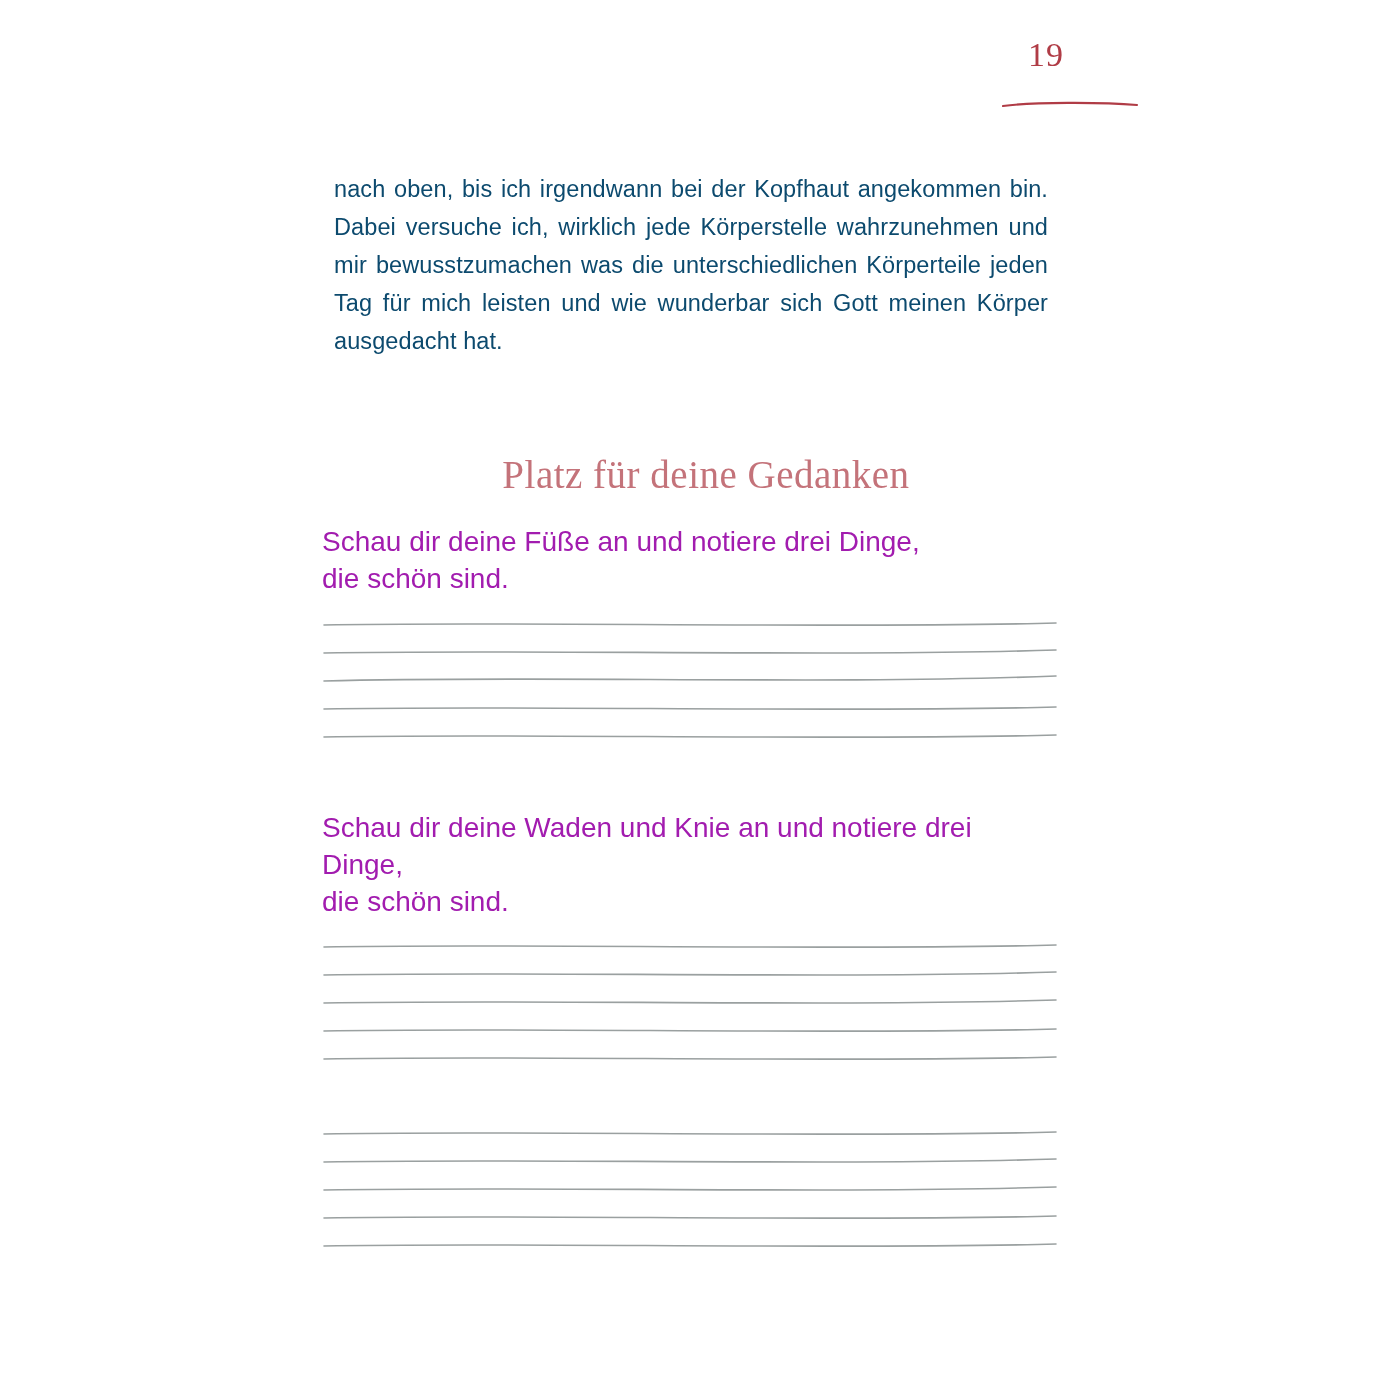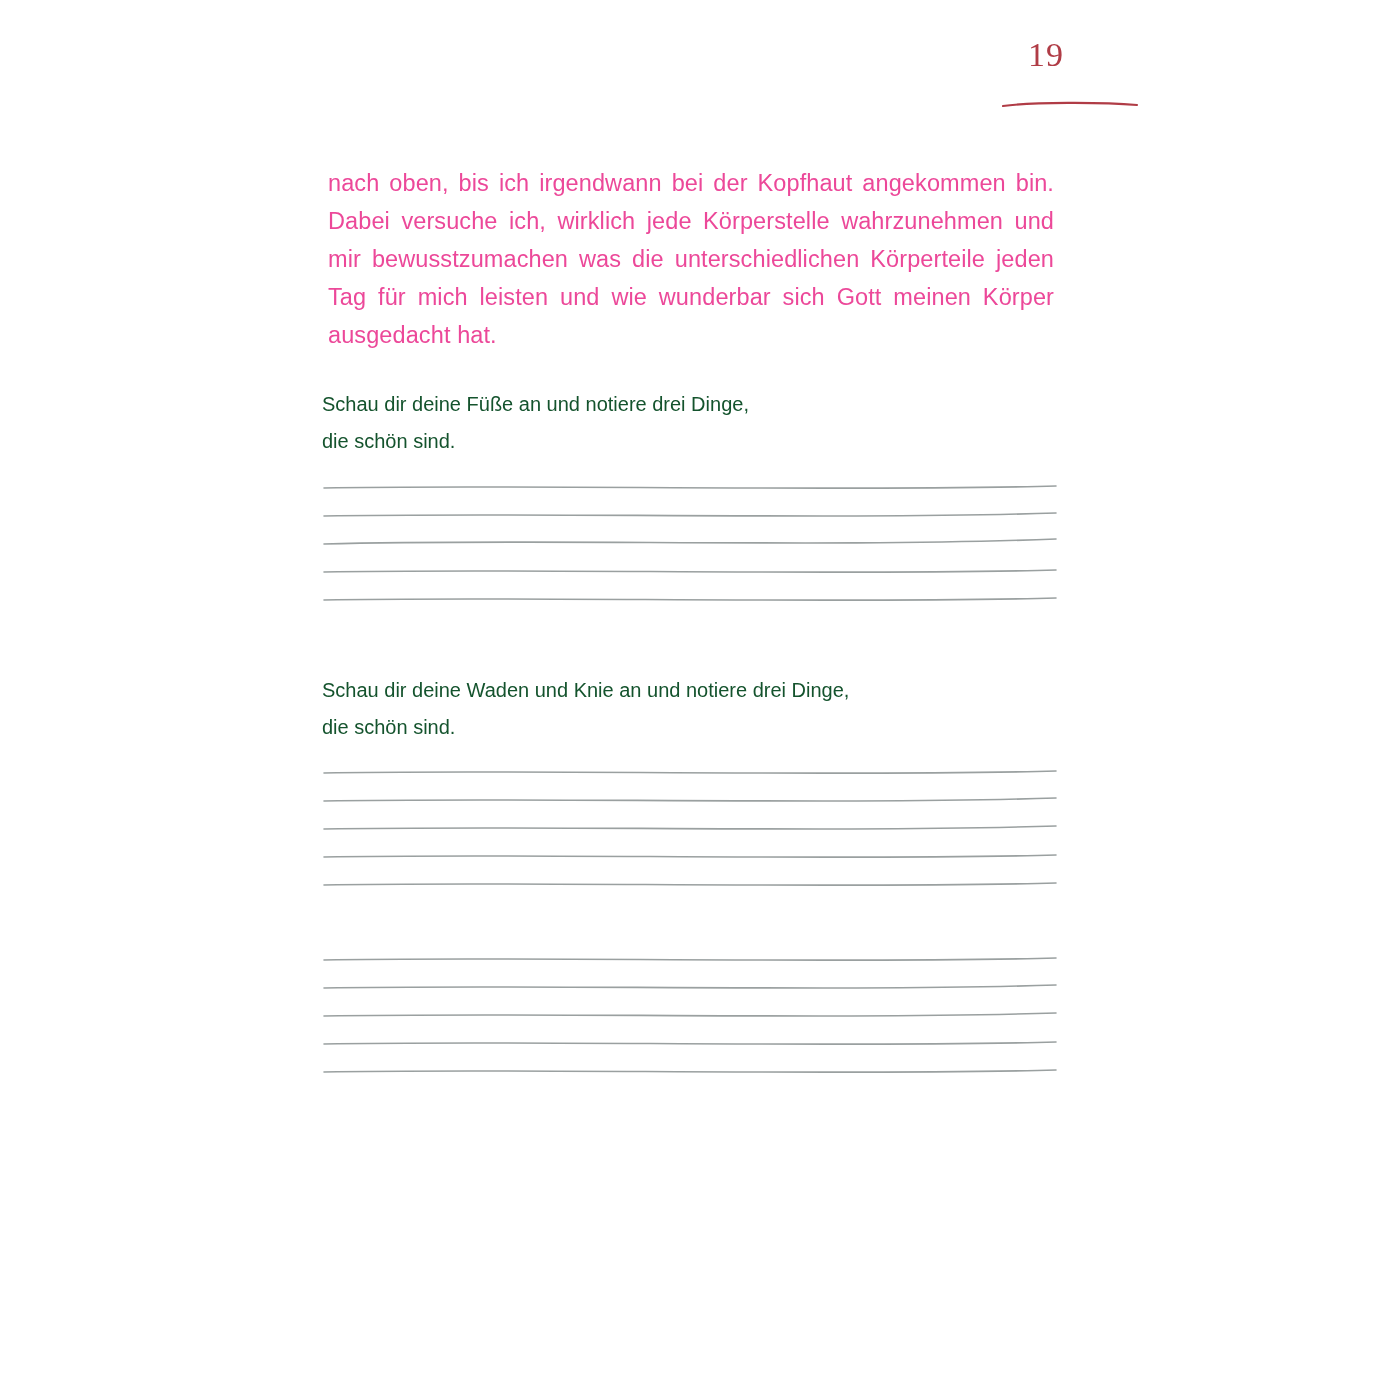--- a/index.html
+++ b/index.html
@@ -52,42 +52,42 @@
   .content {
     position: absolute;
     left: 322px;
     top: 158px;
     width: 738px;
   }
 
   .para {
     font-size: 23.5px;
     line-height: 38px;
-    color: #ec4899;
+    color: #0c4a6e;
     text-align: justify;
     letter-spacing: 0.1px;
-    margin: 6px;
+    margin: 12px;
   }
 
   .section-title {
     margin: 0;
     padding-top: 80px;
     font-family: "Liberation Serif", serif;
     font-size: 39px;
     font-weight: normal;
     color: #c4737a;
     text-align: center;
     letter-spacing: 0.5px;
     padding-left: 30px;
   }
 
   .prompt {
-    font-size: 20px;
+    font-size: 28px;
     line-height: 37px;
-    color: #14532d;
+    color: #a21caf;
     margin: 0;
     padding-top: 26px;
     white-space: pre-line;
   }
 
   .lines {
     margin-top: 22px;
     width: 736px;
   }
   .lines svg {
@@ -106,20 +106,21 @@
     <div class="folio-number">19</div>
     <svg class="folio-rule" viewBox="0 0 136 10" preserveAspectRatio="none">
       <path d="M1,6 C30,2 100,2 135,5" fill="none" stroke="#b03c46" stroke-width="2.1" stroke-linecap="round"></path>
     </svg>
   </div>
 
   <div class="content">
 
     <p class="para">nach oben, bis ich irgendwann bei der Kopfhaut angekommen bin. Dabei versuche ich, wirklich jede Körperstelle wahrzunehmen und mir bewusstzumachen  was die unterschiedlichen Körperteile jeden Tag für mich leisten und wie wunderbar sich Gott meinen Körper ausgedacht hat.</p>
 
+    <h2 class="section-title">Platz für deine Gedanken</h2>
 
     <p class="prompt">Schau dir deine Füße an und notiere drei Dinge,
 die schön sind.</p>
     <div class="lines">
       <svg viewBox="0 0 736 130" preserveAspectRatio="none">
         <path d="M2,6 C180,2 520,10 734,4" fill="none" stroke="#9aa0a0" stroke-width="1.6" stroke-linecap="round"></path>
         <path d="M2,34 C200,30 520,38 734,31" fill="none" stroke="#9aa0a0" stroke-width="1.6" stroke-linecap="round"></path>
         <path d="M2,62 C220,56 500,66 734,57" fill="none" stroke="#9aa0a0" stroke-width="1.6" stroke-linecap="round"></path>
         <path d="M2,90 C200,86 520,94 734,88" fill="none" stroke="#9aa0a0" stroke-width="1.6" stroke-linecap="round"></path>
         <path d="M2,118 C190,114 520,122 734,116" fill="none" stroke="#9aa0a0" stroke-width="1.6" stroke-linecap="round"></path>

